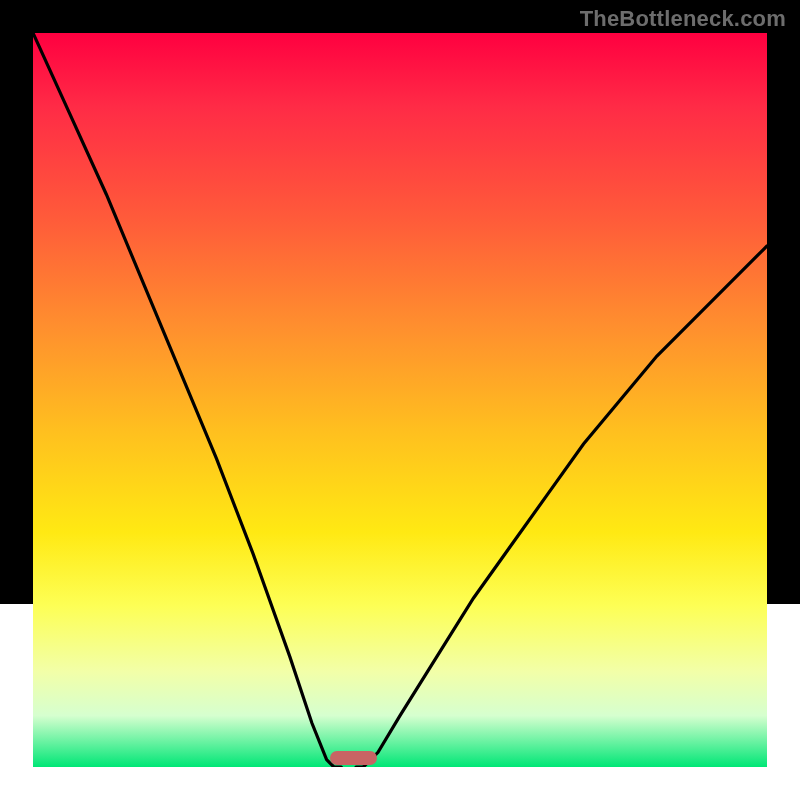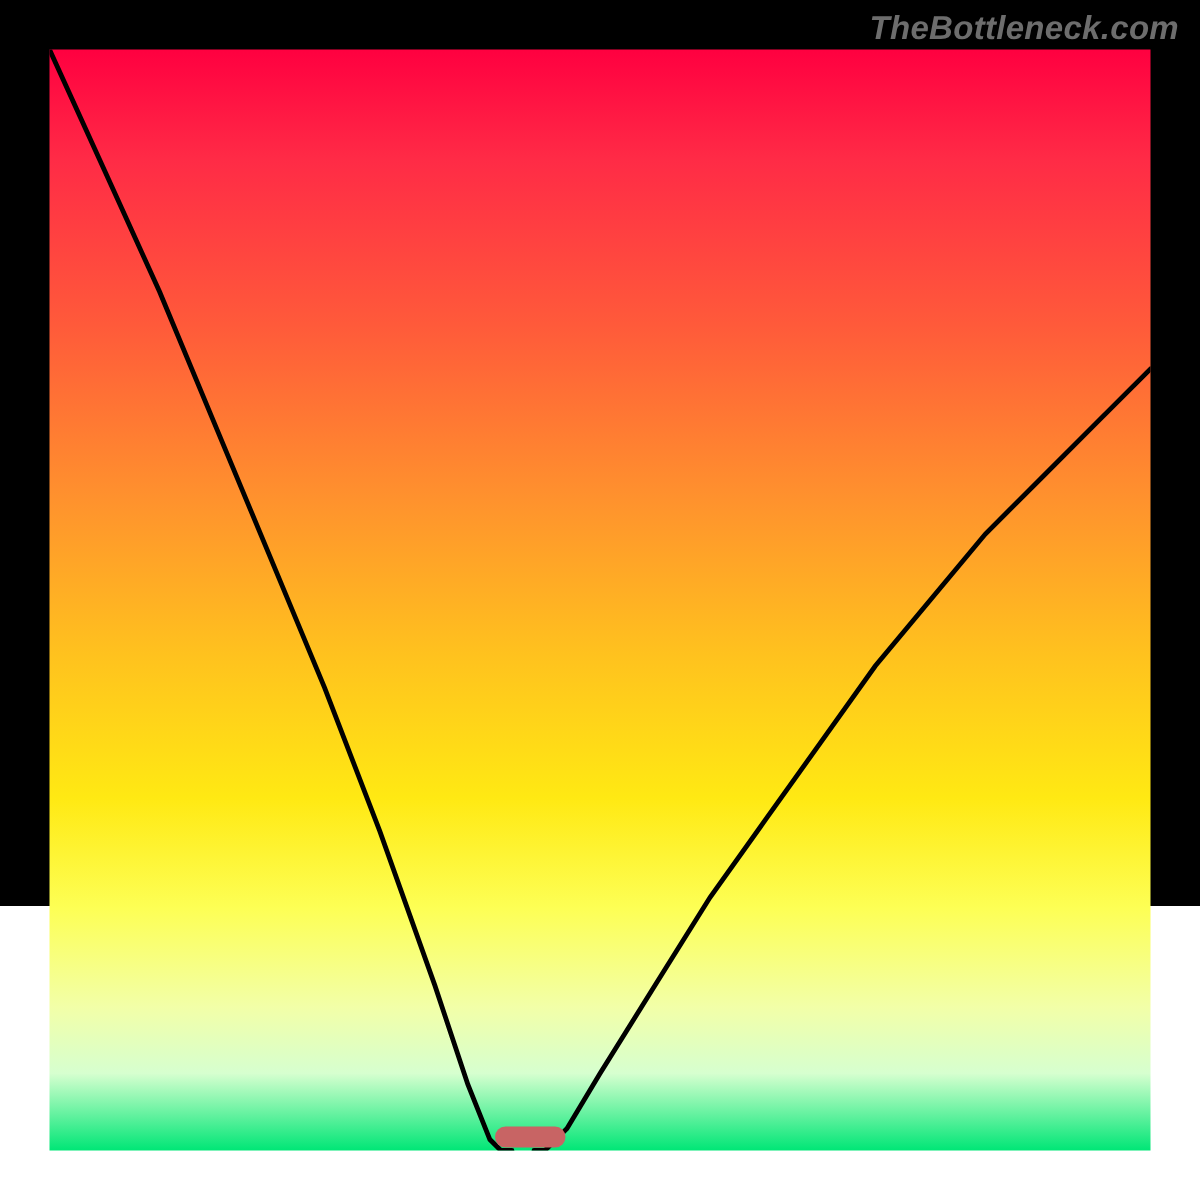--- a/index.html
+++ b/index.html
@@ -2,21 +2,20 @@
 <html><head>
 <meta charset="utf-8">
 <style>
   * { margin: 0; padding: 0; box-sizing: border-box; }
   html, body { width: 800px; height: 800px; overflow: hidden; }
   .frame {
     width: 800px;
     height: 604px;
     background: #000;
     position: relative;
-    font-style: italic;
   }
   .plot-area {
     position: absolute;
     left: 33px;
     top: 33px;
     width: 734px;
     height: 734px;
     background: linear-gradient(
       to bottom,
       #ff0040 0%,

